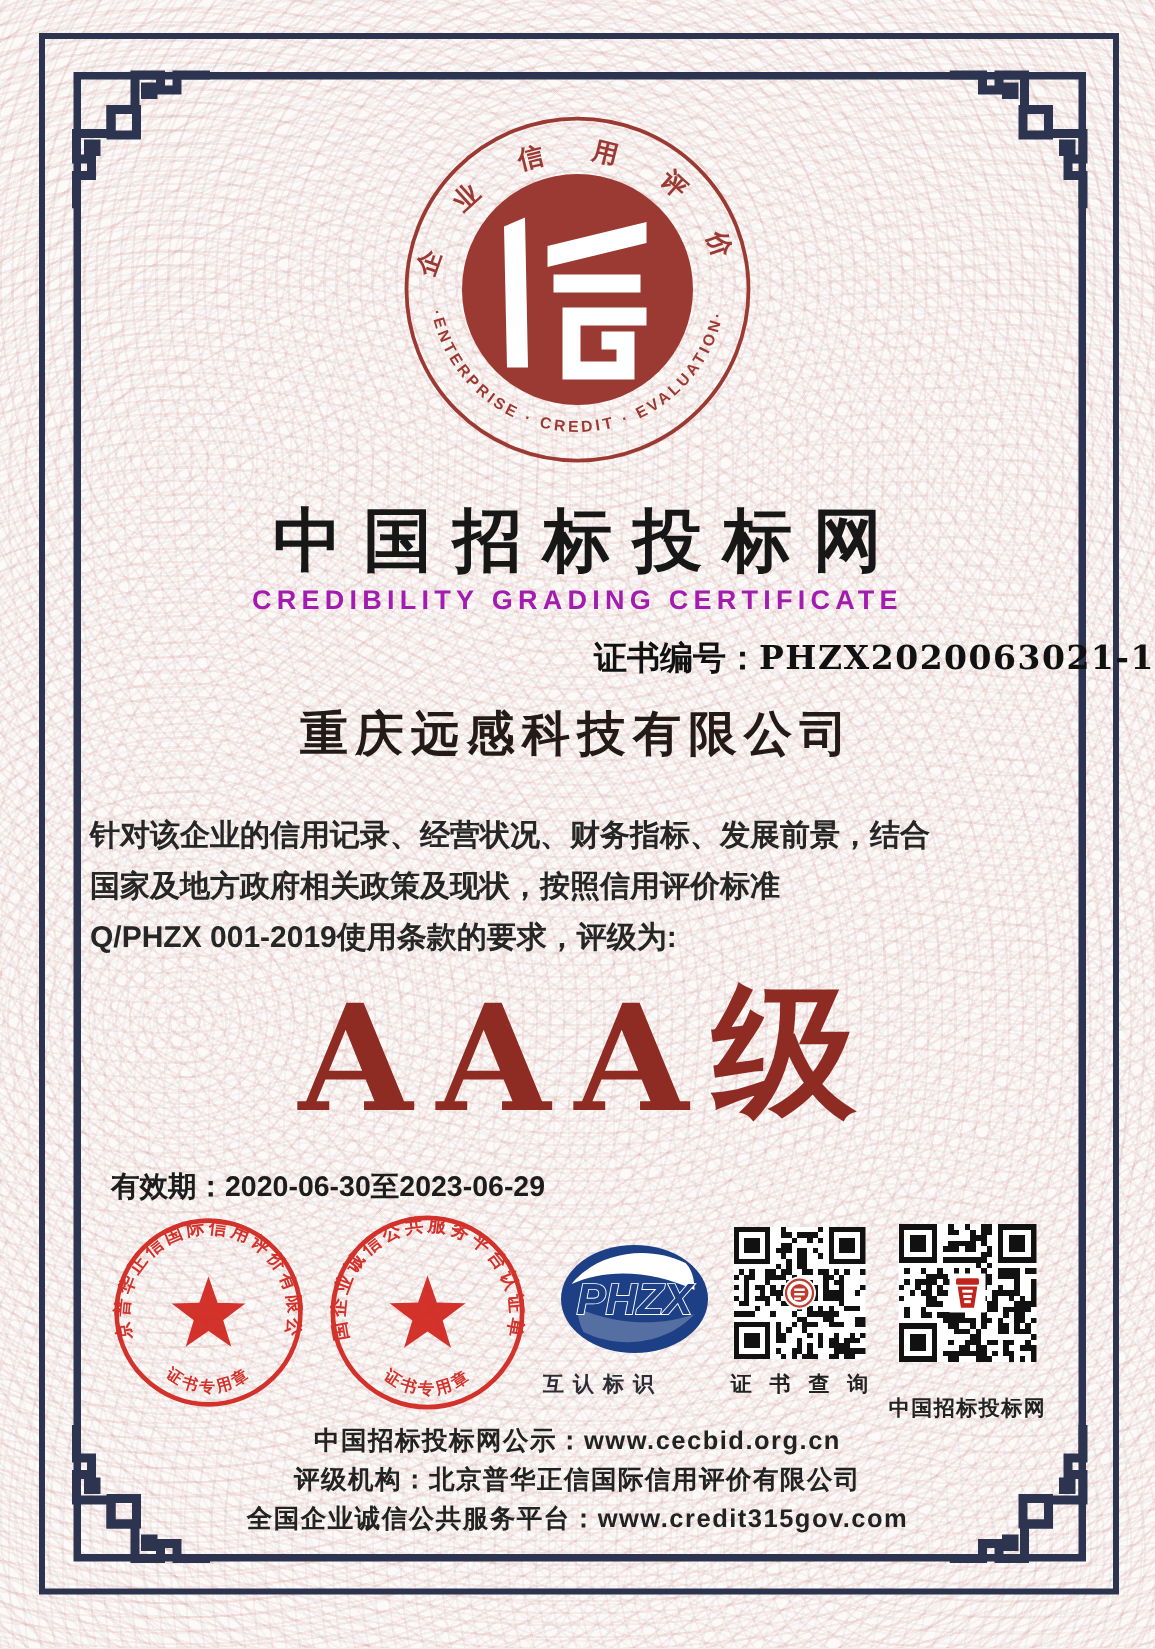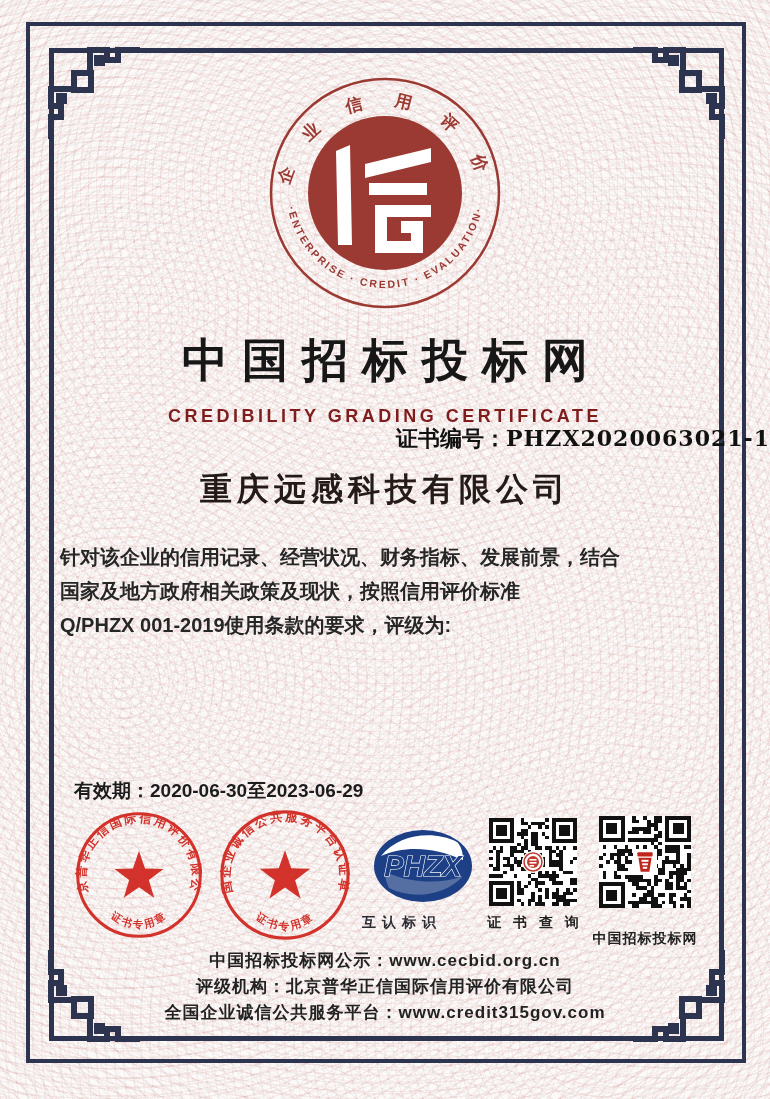--- a/index.html
+++ b/index.html
@@ -25,21 +25,21 @@
   .corner.tl{left:44px;top:43px;}
   .corner.tr{right:41px;top:43px;transform:scaleX(-1);}
   .corner.bl{left:44px;bottom:53px;transform:scaleY(-1);}
   .corner.br{right:41px;bottom:53px;transform:scale(-1,-1);}
 
   .emblem{position:absolute;left:266px;top:74px;width:238px;height:238px;}
 
   .title-zh{position:absolute;left:0;width:100%;top:330px;text-align:center;
      font-size:46px;font-weight:900;letter-spacing:14px;color:#171717;text-indent:14px;}
   .title-en{position:absolute;left:0;width:100%;top:390px;text-align:center;
-     font-size:18px;font-weight:700;letter-spacing:3.5px;color:#7f1d1d;margin-top:16px;}
+     font-size:18px;font-weight:700;letter-spacing:3.5px;color:#a21caf;}
   .certno{position:absolute;left:0;width:100%;top:424px;text-align:right;
      font-size:22px;font-weight:700;color:#111;}
   .certno .val{font-family:"DejaVu Serif","Liberation Serif",serif;font-weight:700;letter-spacing:1px;}
   .company{position:absolute;left:0;width:100%;top:468px;text-align:center;
      font-size:32px;font-weight:800;letter-spacing:5px;color:#241b18;}
   .body-par{position:absolute;left:60px;right:60px;top:540px;text-align:left;
      font-size:20px;font-weight:700;color:#262626;line-height:34px;}
   .grade{position:absolute;left:0;width:100%;top:638px;text-align:center;color:#8e2b23;}
   .grade .latin{font-family:"DejaVu Serif","Liberation Serif",serif;font-weight:700;
      font-size:98px;letter-spacing:16px;}
@@ -127,20 +127,23 @@
   </div>
 
   <div class="company">重庆远感科技有限公司</div>
 
   <div class="body-par">
     <div>针对该企业的信用记录、经营状况、财务指标、发展前景，结合</div>
     <div>国家及地方政府相关政策及现状，按照信用评价标准</div>
     <div>Q/PHZX 001-2019使用条款的要求，评级为:</div>
   </div>
 
+  <div class="grade">
+    <span class="latin">AAA</span><span class="suffix">级</span>
+  </div>
 
   <div class="validity">
     <span>有效期：</span><span>2020-06-30至2023-06-29</span>
   </div>
 
   <svg class="seal seal-1" viewBox="-70 -70 140 140" opacity="0.93">
     <defs>
       <path id="s1-ring" d="M -51 24 A 56 56 0 1 1 51 24"></path>
       <path id="s1-bot" d="M -32 42 A 45 45 0 0 0 32 42"></path>
     </defs>

